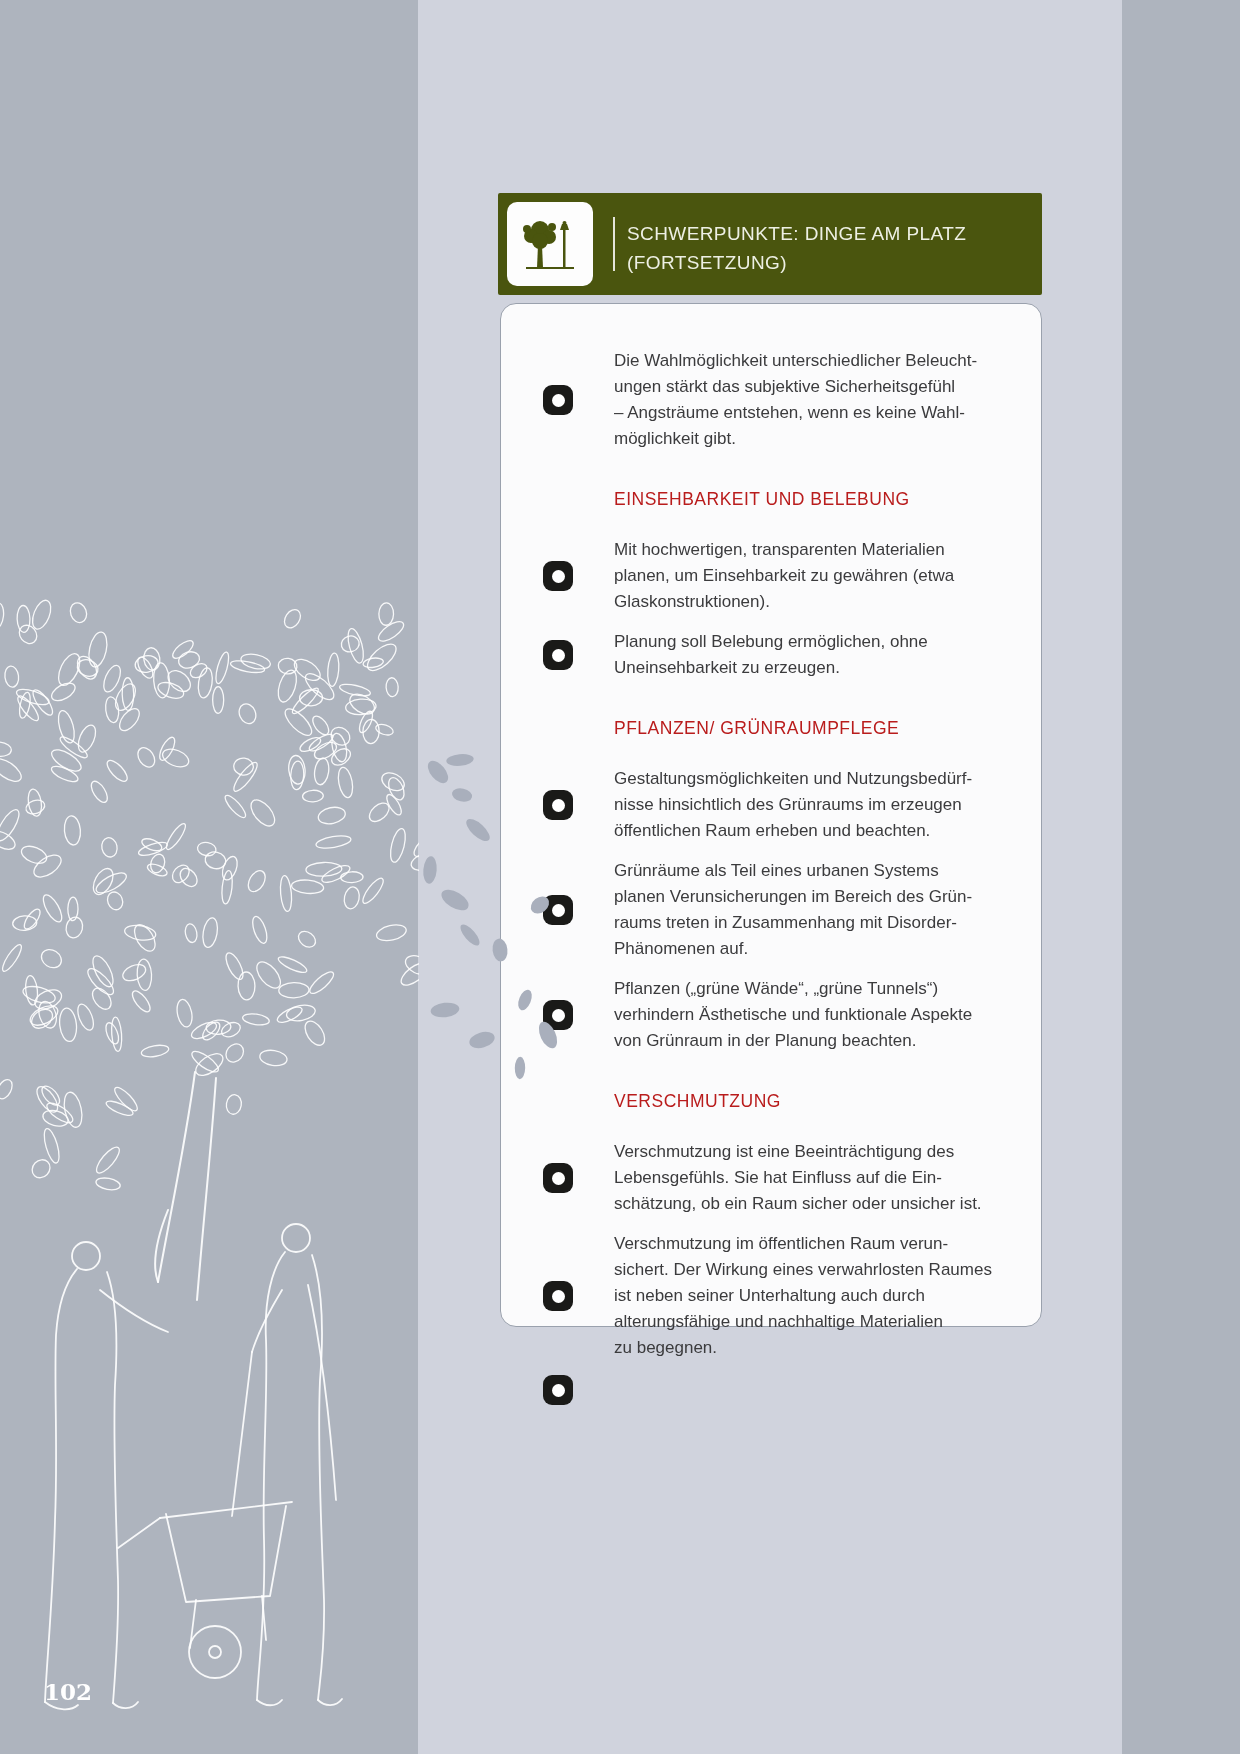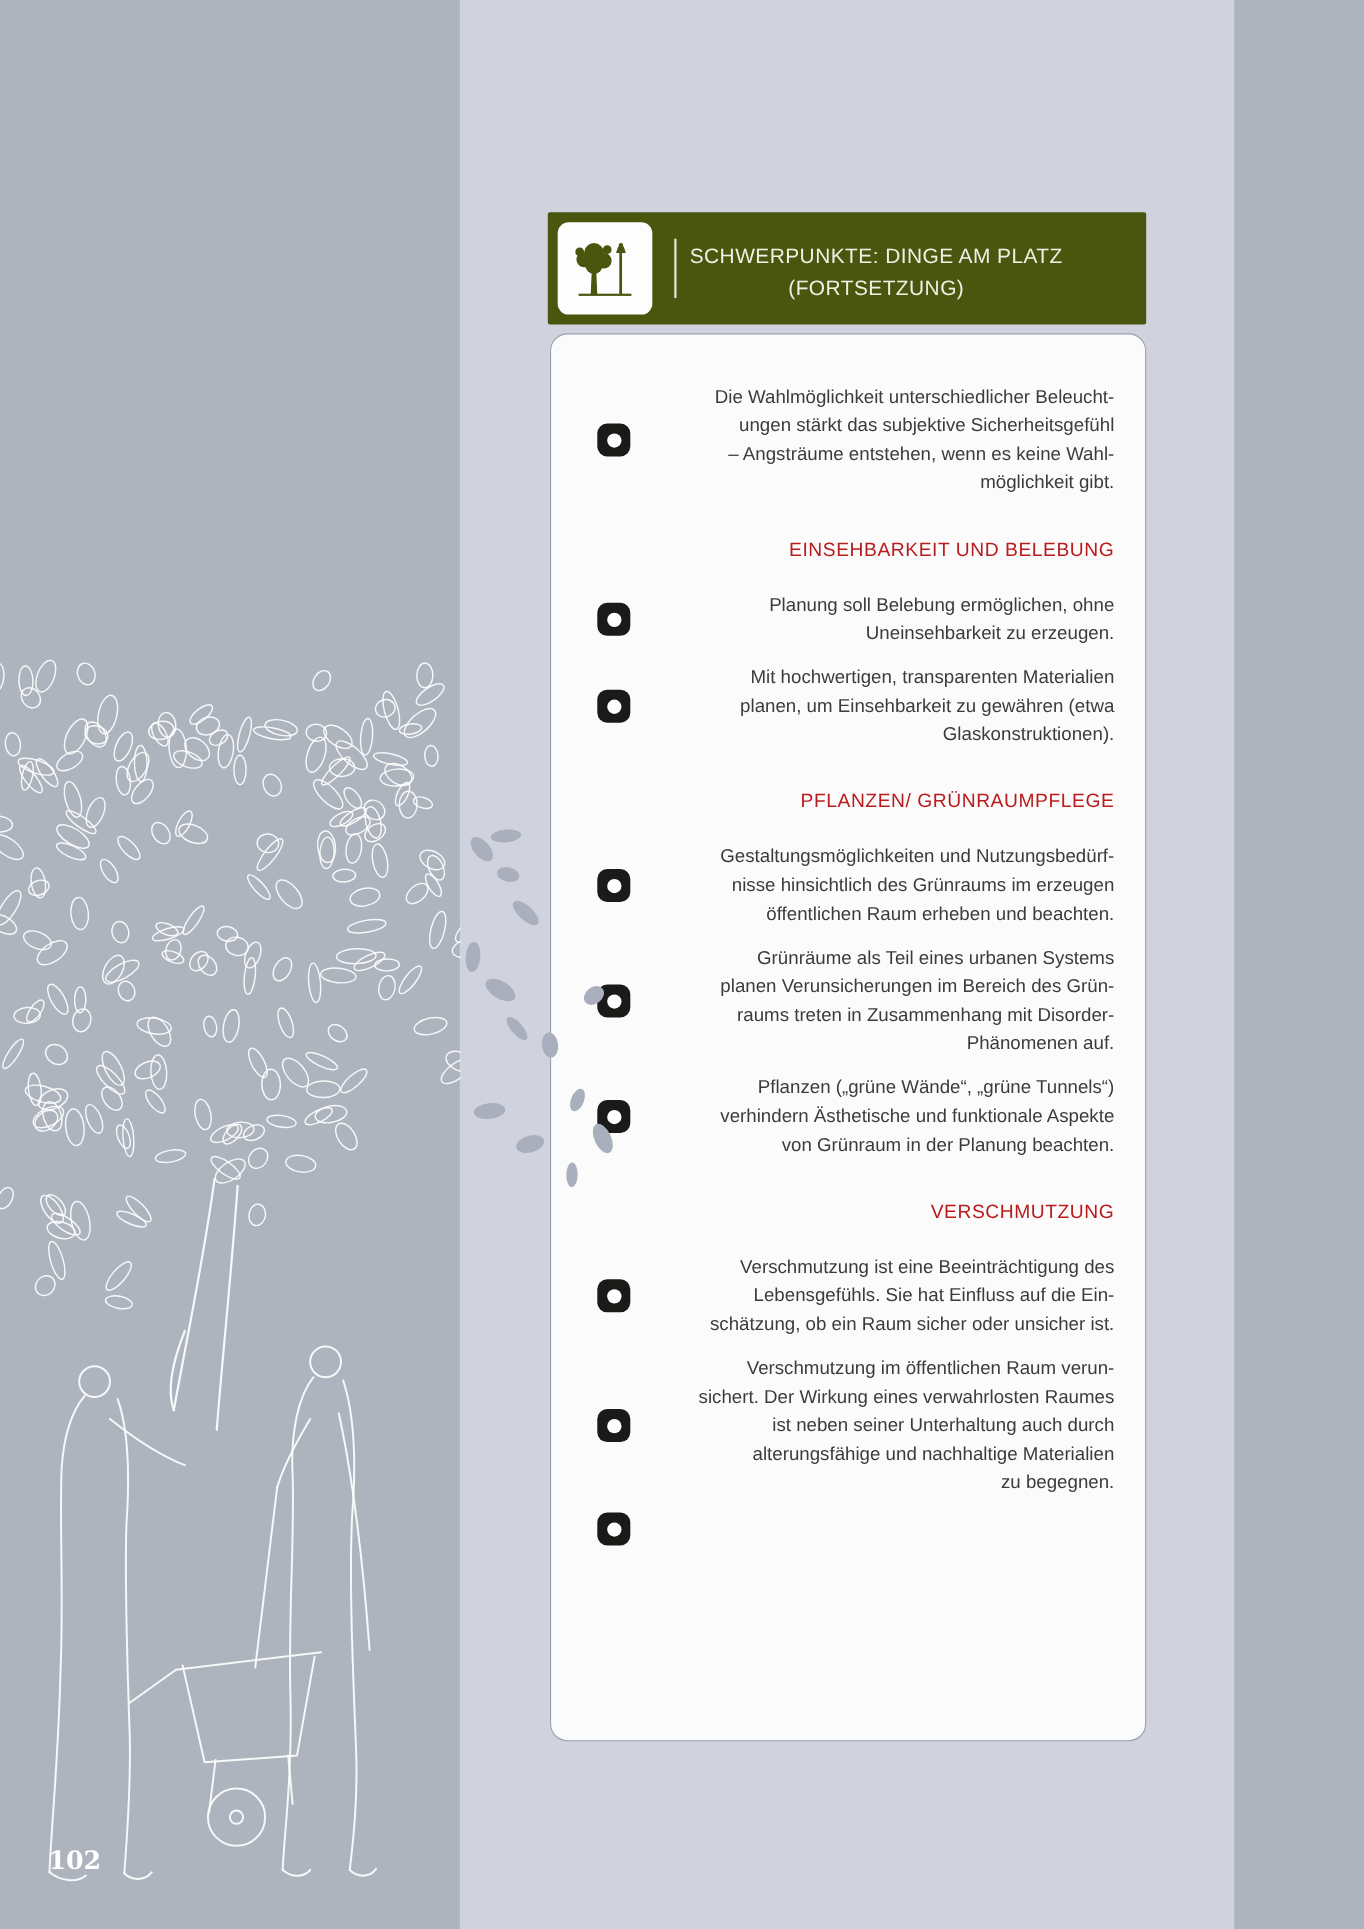--- a/index.html
+++ b/index.html
@@ -10,39 +10,39 @@
   .col-dark-left{position:absolute;left:0;top:0;width:418px;height:1754px;background:#aeb4be;}
   .col-dark-right{position:absolute;left:1122px;top:0;width:118px;height:1754px;background:#aeb4be;}
   .deco{position:absolute;left:0;top:0;pointer-events:none;}
   .page-number{
     position:absolute;left:44px;top:1678px;color:#ffffff;
     font-family:"DejaVu Serif","Liberation Serif",serif;font-size:23px;font-weight:bold;
   }
   
   .banner{
     position:absolute;left:498px;top:193px;width:544px;height:102px;
-    background:#4a550e;border-radius:2px;text-align:center;
+    background:#4a550e;border-radius:2px;
   }
   .banner-icon-tile{
     position:absolute;left:9px;top:9px;width:86px;height:84px;
     background:#fdfdfd;border-radius:10px;display:flex;align-items:center;justify-content:center;
   }
   .banner-sep{
     position:absolute;left:115px;top:24px;width:2px;height:54px;
     background:rgba(255,255,255,.85);
   }
   .banner-title{
     position:absolute;left:129px;top:26px;color:#eef0e4;
     font-size:19px;line-height:29px;letter-spacing:.4px;
   }
   
   .card{
-    position:absolute;left:500px;top:303px;width:542px;height:1280px;
+    position:absolute;left:500px;top:303px;width:542px;height:1024px;
     background:#fbfbfc;border:1.5px solid #9aa1ad;border-radius:16px;
-    box-sizing:border-box;padding:44px 28px 0 42px;text-align:right;
+    box-sizing:border-box;padding:44px 28px 0 42px;
   }
   .section-heading{
     margin:37px 0 28px 71px;color:#b91c1c;font-size:17.5px;line-height:20px;
     letter-spacing:.5px;font-weight:400;
   }
   .bullet-row{display:flex;align-items:center;margin-bottom:14px;}
   .bullet-marker{
     flex:0 0 30px;width:30px;height:30px;margin-right:41px;
     background:#1a1a18;border-radius:9px;position:relative;
   }
@@ -347,28 +347,28 @@
       <div class="bullet-row">
         <span class="bullet-marker"></span>
         <div class="bullet-text">Die Wahlmöglichkeit unterschiedlicher Beleucht-
 ungen stärkt das subjektive Sicherheitsgefühl
 – Angsträume entstehen, wenn es keine Wahl-
 möglichkeit gibt.</div>
       </div>
       <div class="section-heading">EINSEHBARKEIT UND BELEBUNG</div>
       <div class="bullet-row">
         <span class="bullet-marker"></span>
-        <div class="bullet-text">Planung soll Belebung ermöglichen, ohne
-Uneinsehbarkeit zu erzeugen.</div>
-      </div>
-      <div class="bullet-row">
-        <span class="bullet-marker"></span>
         <div class="bullet-text">Mit hochwertigen, transparenten Materialien
 planen, um Einsehbarkeit zu gewähren (etwa
 Glaskonstruktionen).</div>
+      </div>
+      <div class="bullet-row">
+        <span class="bullet-marker"></span>
+        <div class="bullet-text">Planung soll Belebung ermöglichen, ohne
+Uneinsehbarkeit zu erzeugen.</div>
       </div>
       <div class="section-heading">PFLANZEN/ GRÜNRAUMPFLEGE</div>
       <div class="bullet-row">
         <span class="bullet-marker"></span>
         <div class="bullet-text">Gestaltungsmöglichkeiten und Nutzungsbedürf-
 nisse hinsichtlich des Grünraums im erzeugen
 öffentlichen Raum erheben und beachten.</div>
       </div>
       <div class="bullet-row">
         <span class="bullet-marker"></span>

